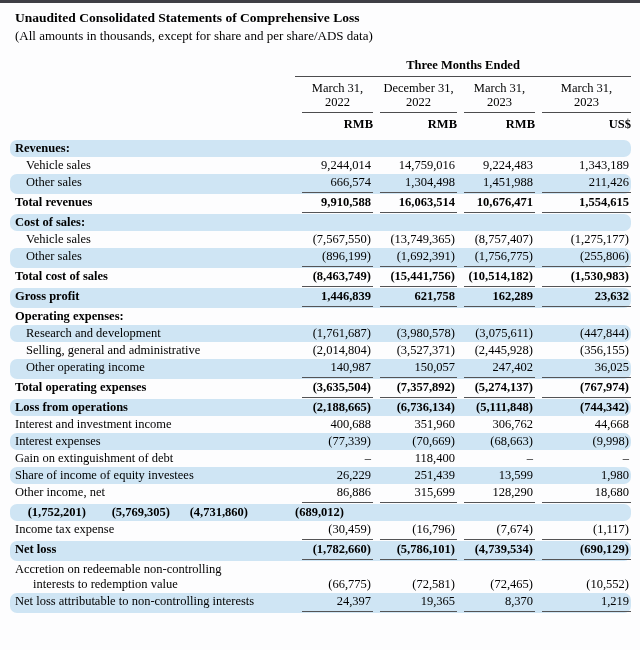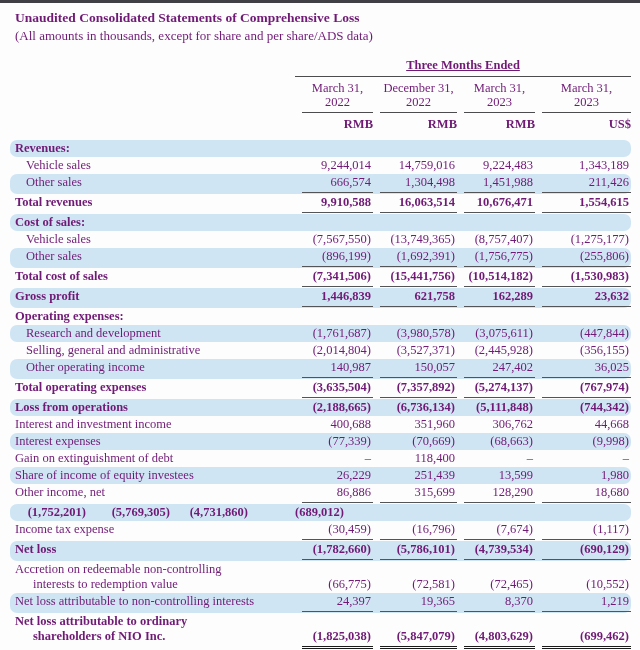--- a/index.html
+++ b/index.html
@@ -3,35 +3,35 @@
 <meta charset="utf-8">
 <style>
   html,body { margin:0; padding:0; }
   .page {
     position:relative;
     width:640px; height:650px;
     background:#fdfdfe;
     border-top:3px solid #3f3f45;
     box-sizing:border-box;
     font-family:"Liberation Serif", serif;
-    color:#701a75;
+    color:#000000;
     overflow:hidden;
   }
   .doc-header { padding:7px 12px 0 15px; }
   .title { font-weight:bold; font-size:13.5px; line-height:16px; }
   .subtitle { font-size:13px; line-height:16px; margin-top:2px; }
 
   .table { margin:14px 0 0 10px; width:621px; font-size:12.5px; }
 
   
   .span-row { display:flex; }
   .span-spacer { width:285px; flex:none; }
   .span-cell {
     flex:1; text-align:center; font-weight:bold;
-    padding-bottom:3px; border-bottom:1px solid #4c4c4e;text-decoration:underline;
+    padding-bottom:3px; border-bottom:1px solid #4c4c4e;
   }
   .hdr-row { display:flex; margin-top:4px; }
   .hdr-col {
     flex:none; text-align:center; font-weight:normal; line-height:14px;
     padding-bottom:3px; border-bottom:1px solid #4c4c4e;
     margin-left:7px;
   }
   .cur-row { display:flex; margin-top:4px; margin-bottom:8px; }
   .cur-col { flex:none; text-align:right; font-weight:bold; margin-left:7px; }
 
@@ -144,21 +144,21 @@
           </div>
           <div class="num c1">(896,199)</div>
           <div class="num c2">(1,692,391)</div>
           <div class="num c3">(1,756,775)</div>
           <div class="num c4">(255,806)</div>
         </div>
         <div class="row bold rule">
           <div class="label">
             <span class="line">Total cost of sales</span>
           </div>
-          <div class="num c1">(7,341,506)</div>
+          <div class="num c1">(8,463,749)</div>
           <div class="num c2">(15,441,756)</div>
           <div class="num c3">(10,514,182)</div>
           <div class="num c4">(1,530,983)</div>
         </div>
         <div class="row shaded bold rule">
           <div class="label">
             <span class="line">Gross profit</span>
           </div>
           <div class="num c1">1,446,839</div>
           <div class="num c2">621,758</div>
@@ -300,25 +300,15 @@
         </div>
         <div class="row shaded rule">
           <div class="label">
             <span class="line">Net loss attributable to non-controlling interests</span>
           </div>
           <div class="num c1">24,397</div>
           <div class="num c2">19,365</div>
           <div class="num c3">8,370</div>
           <div class="num c4">1,219</div>
         </div>
-        <div class="row bold dbl">
-          <div class="label">
-            <span class="line">Net loss attributable to ordinary</span>
-            <span class="line ind2">shareholders of NIO Inc.</span>
-          </div>
-          <div class="num c1">(1,825,038)</div>
-          <div class="num c2">(5,847,079)</div>
-          <div class="num c3">(4,803,629)</div>
-          <div class="num c4">(699,462)</div>
-        </div>
       </div>
   </div>
 </div>
 
 </body></html>

